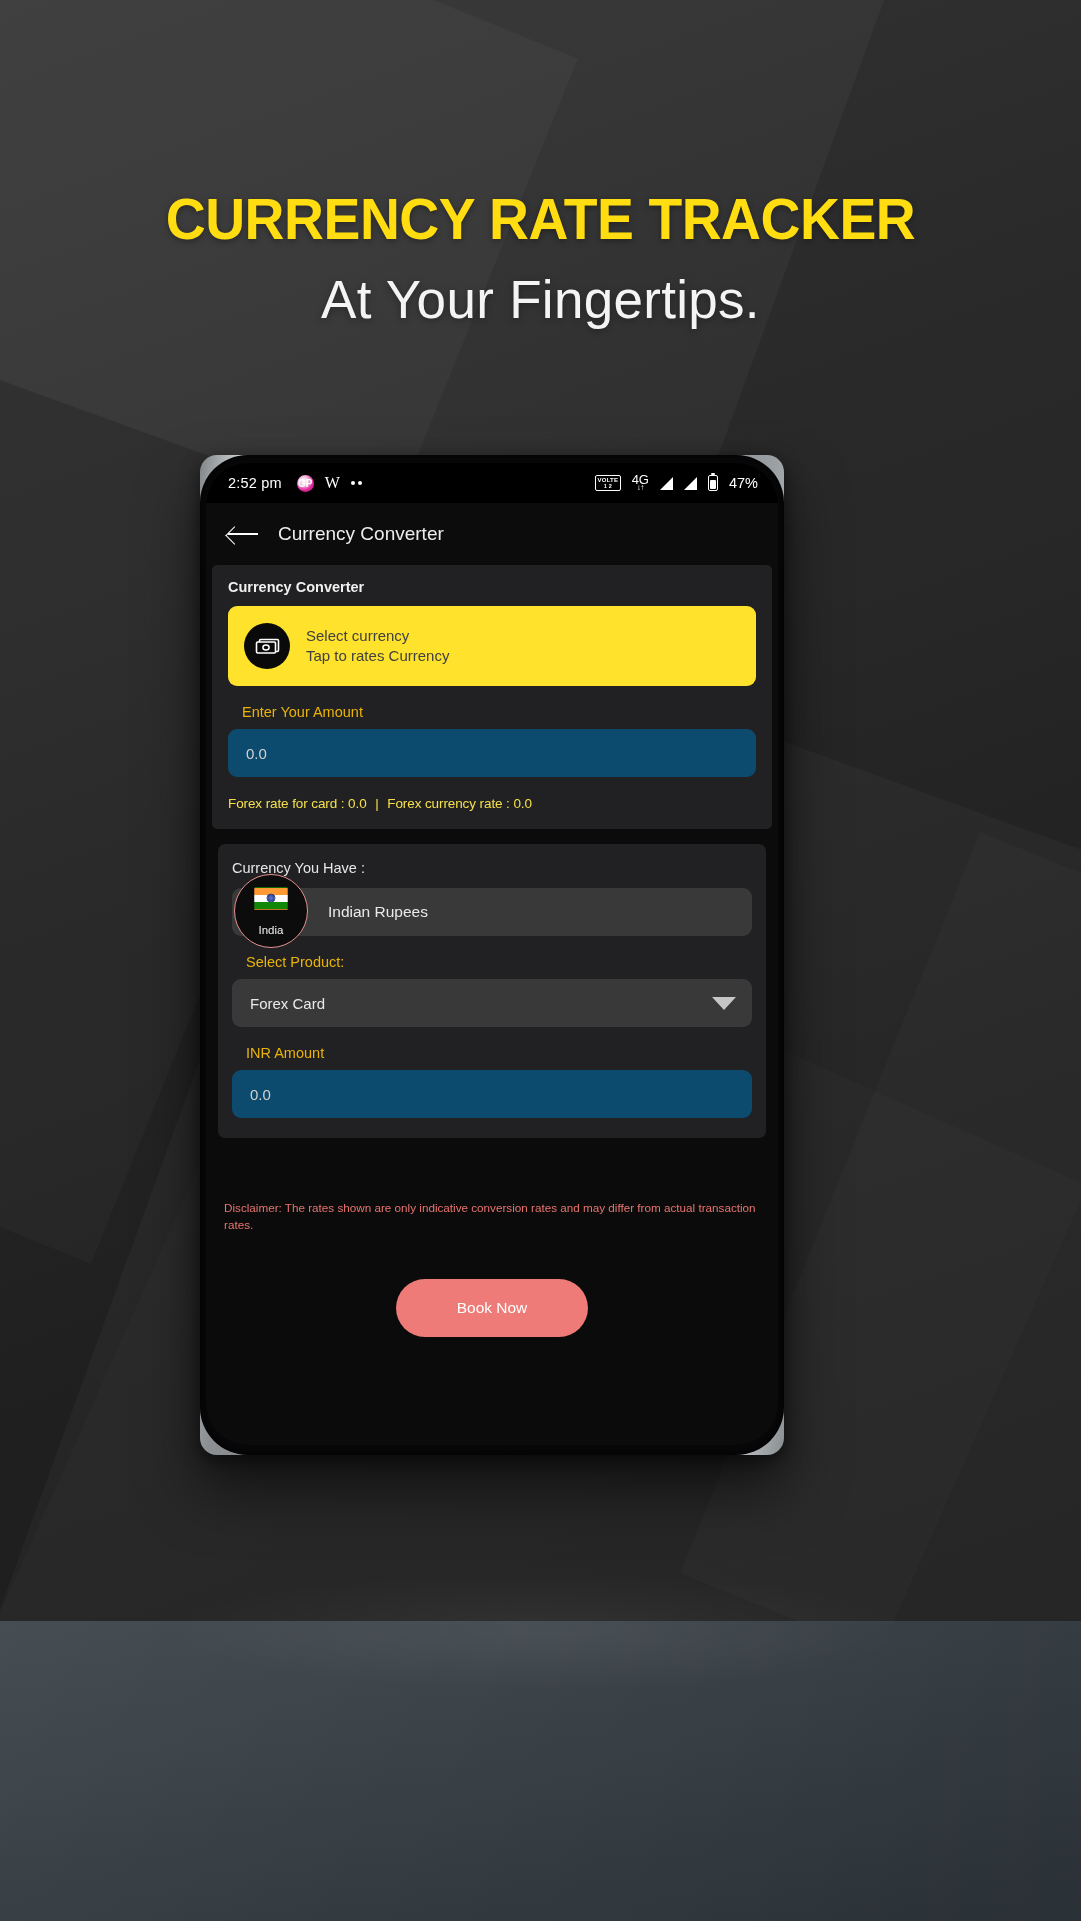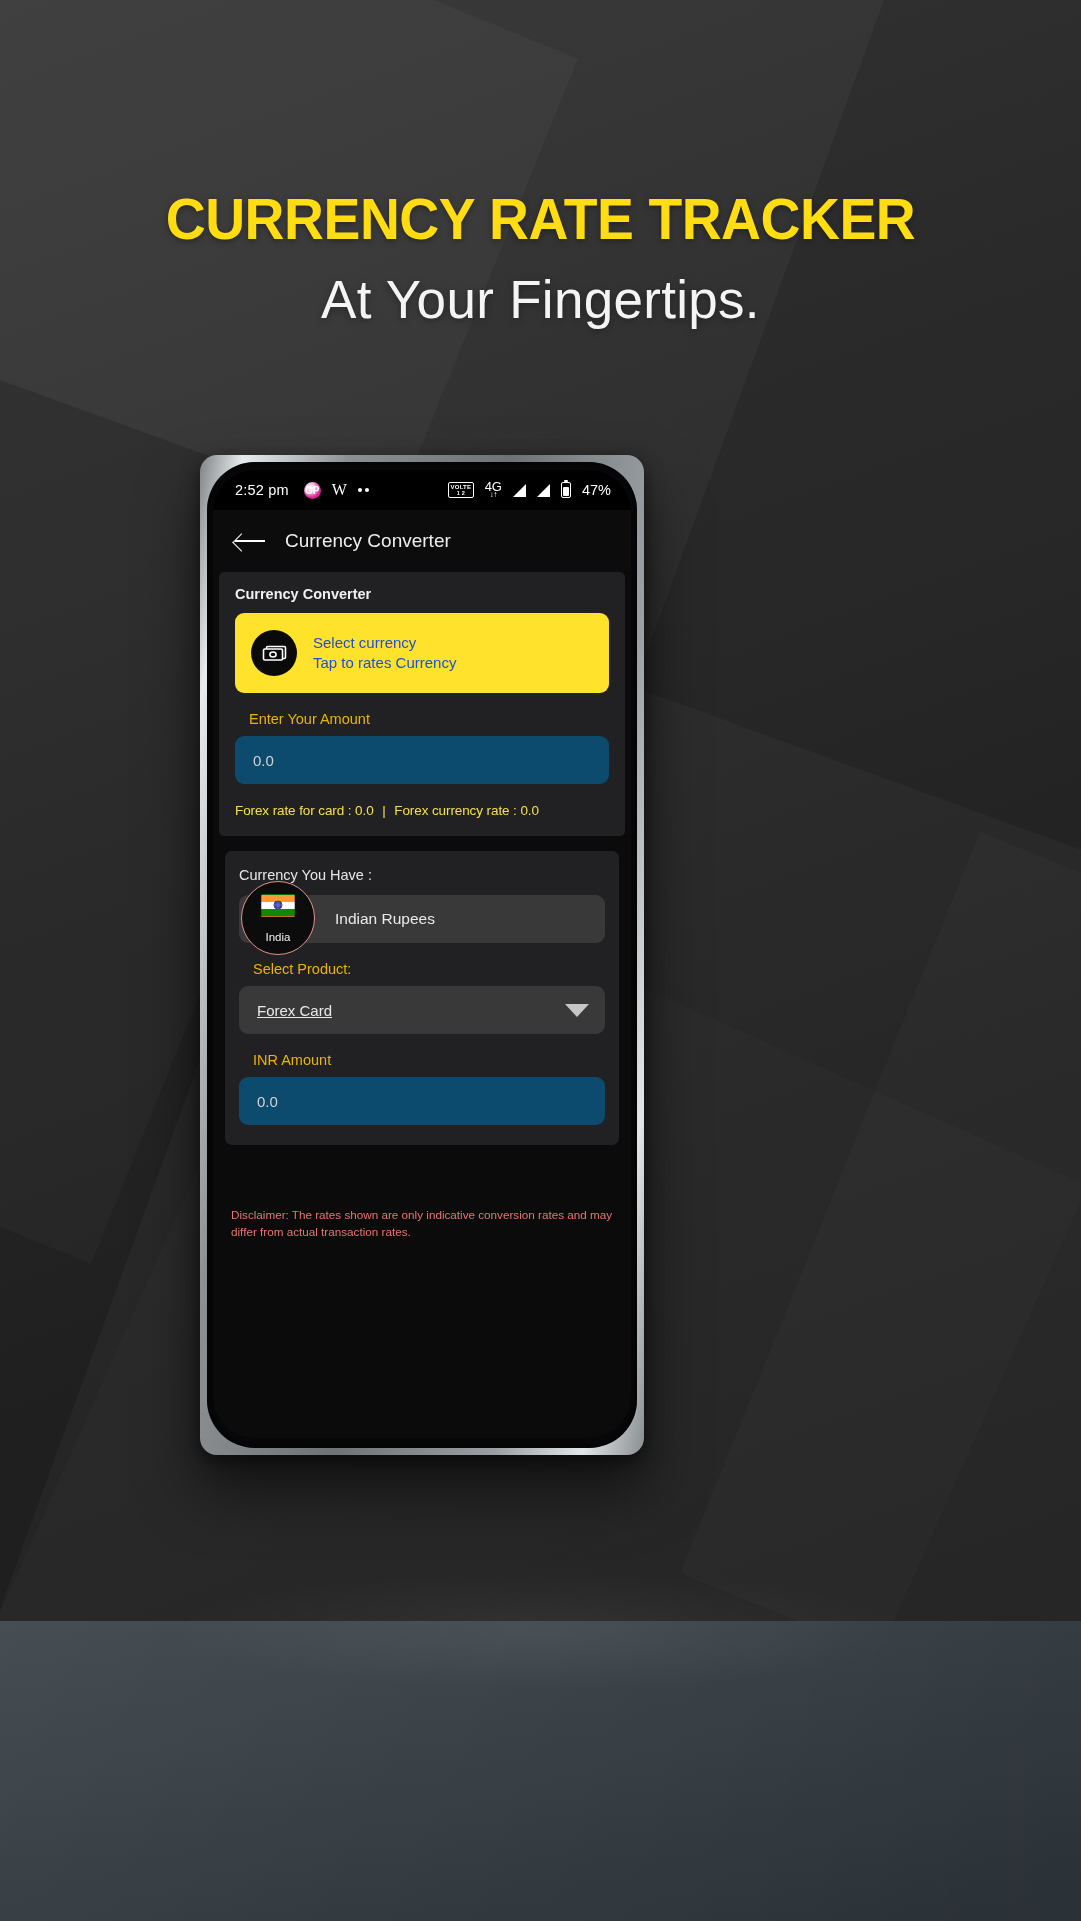--- a/index.html
+++ b/index.html
@@ -92,25 +92,24 @@
     color: #f4f4f4;
     letter-spacing: 0.3px;
     text-shadow: 0 2px 7px rgba(0,0,0,0.35);
   }
 
   
   .phone {
     position: absolute;
     left: 200px;
     top: 455px;
-    width: 444px;
+    width: 584px;
     height: 1000px;
     border-radius: 17px;
     background: linear-gradient(100deg, #7e8386 0%, #e9ecee 7%, #c3c7ca 14%, #8c9093 24%, #6e7376 50%, #9aa0a3 76%, #e2e6e8 90%, #898e91 100%);
-    padding: 7px;
     box-shadow: 0 34px 60px rgba(0,0,0,0.55), 0 6px 18px rgba(0,0,0,0.5);
   }
   .phone-inner {
     width: 100%; height: 100%;
     border-radius: 48px;
     background: #08080a;
     padding: 8px 6px 10px 6px;
     position: relative;
     overflow: hidden;
     box-shadow: inset 0 0 12px rgba(0,0,0,0.9);
@@ -242,21 +241,21 @@
     gap: 16px;
     padding: 0 16px;
     cursor: pointer;
   }
   .money-badge {
     width: 46px; height: 46px; border-radius: 50%;
     background: #0a0a0a;
     display: flex; align-items: center; justify-content: center;
     flex: none;
   }
-  .sc-text { color: #1d4ed8; font-size: 15px; line-height: 1.35; }
+  .sc-text { color: #404040; font-size: 15px; line-height: 1.35; }
   .sc-text .l2 { font-size: 15px; }
 
   .field-label { color: #eab308; font-size: 14.5px; margin: 18px 0 9px 14px; }
   .input-box {
     background: #0c4a6e;
     border-radius: 9px;
     height: 48px;
     display: flex; align-items: center;
     padding: 0 18px;
     color: #d2d2d2;
@@ -327,21 +326,20 @@
 
   .select-box {
     background: #393939;
     border-radius: 9px;
     height: 48px;
     display: flex; align-items: center;
     padding: 0 16px 0 18px;
     color: #e9e9e9;
     font-size: 15px;
     cursor: pointer;
-    text-decoration: underline;
   }
   .caret {
     margin-left: auto;
     width: 0; height: 0;
     border-left: 12px solid transparent;
     border-right: 12px solid transparent;
     border-top: 13px solid #c6c6c6;
   }
 
   
@@ -468,18 +466,21 @@
             <span>Forex Card</span>
             <span class="caret"></span>
           </div>
 
           <div class="field-label">INR Amount</div>
           <div class="input-box" placeholder="0.0">0.0</div>
         </div>
 
         <div class="disclaimer">Disclaimer: The rates shown are only indicative conversion rates and may differ from actual transaction rates.</div>
 
+        <div class="cta-wrap">
+          <button class="cta">Book Now</button>
+        </div>
 
         <div class="spacer"></div>
       </div>
     </div>
   </div>
 </div>
 
 </body></html>

